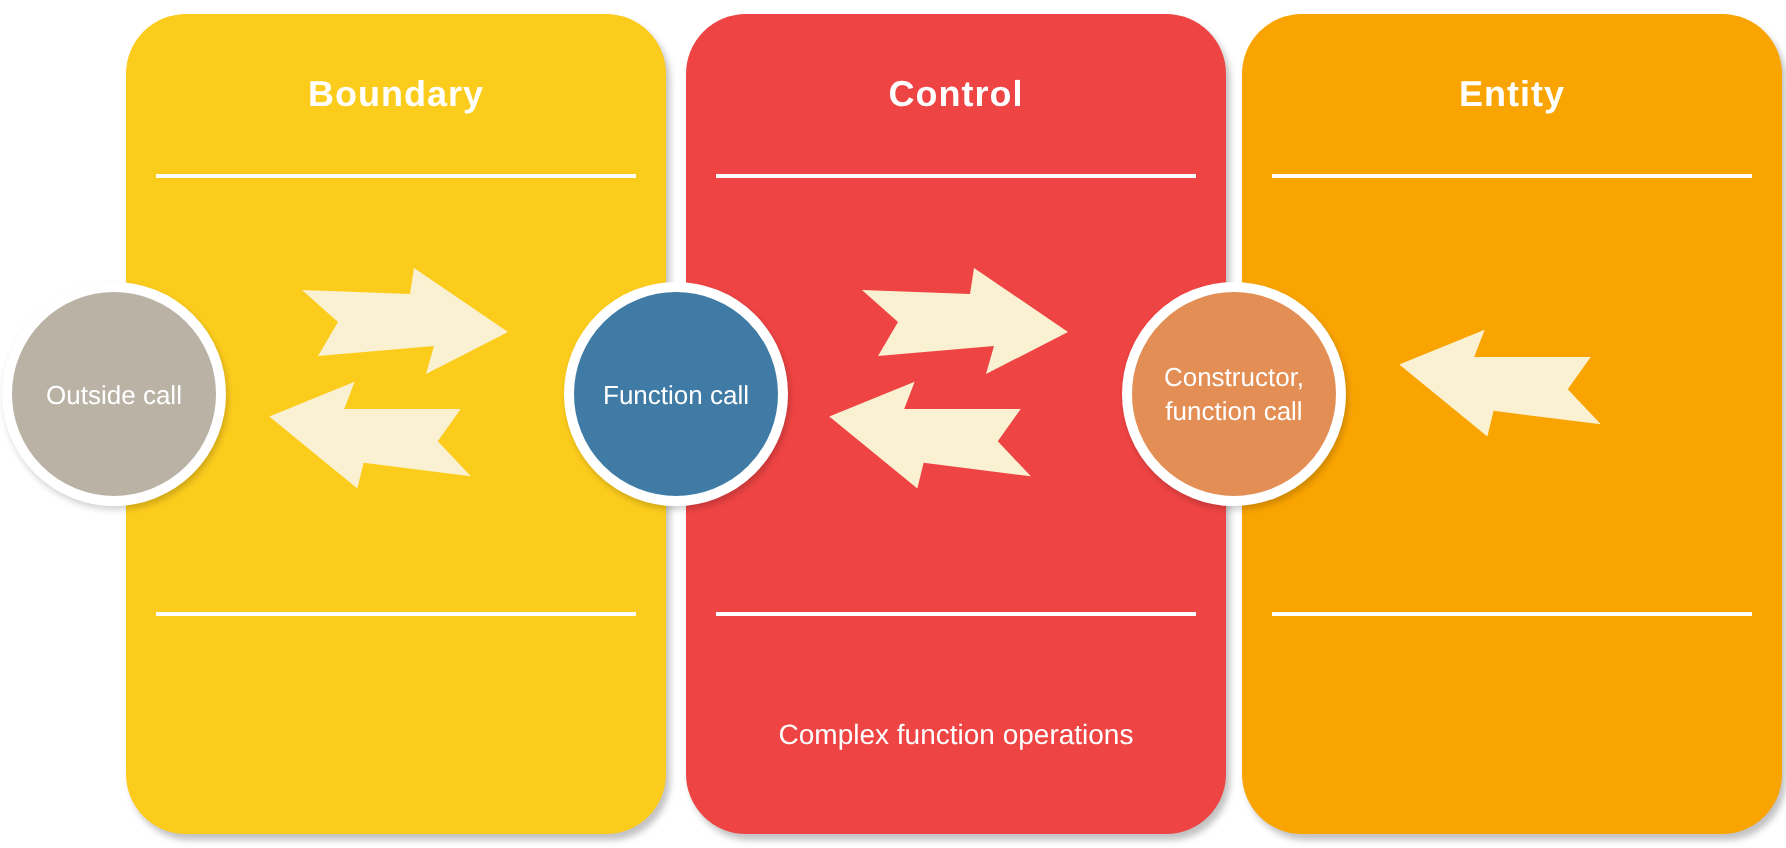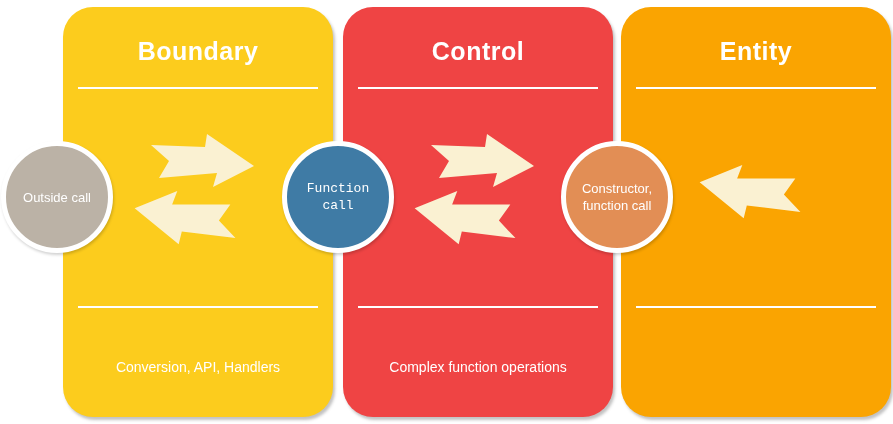--- a/index.html
+++ b/index.html
@@ -11,21 +11,21 @@
     border-radius:30px;
     box-shadow:2px 3px 3px rgba(120,120,120,0.45);
   }
   .panel.p1{left:63px;}
   .panel.p2{left:343px;}
   .panel.p3{left:621px;}
 
   .panel-title{
     position:absolute;top:30px;left:0;right:0;
     text-align:center;color:#ffffff;
-    font-size:25px;font-weight:bold;letter-spacing:0.5px;
+    font-size:18px;font-weight:bold;letter-spacing:0.5px;
   }
   .rule{
     position:absolute;left:15px;right:15px;height:2px;background:#ffffff;
   }
   .rule.top-rule{top:80px;}
   .rule.bottom-rule{top:299px;}
 
   .panel-caption{
     position:absolute;top:320px;left:0;right:0;height:80px;
     display:flex;align-items:center;justify-content:center;
@@ -36,21 +36,21 @@
   .connector{
     position:absolute;top:141px;width:102px;height:102px;
     border-radius:50%;border:5px solid #ffffff;
     box-shadow:1px 2px 3px rgba(0,0,0,0.18);
     display:flex;align-items:center;justify-content:center;
     text-align:center;color:#ffffff;font-size:13px;line-height:17px;
     z-index:5;
   }
   .connector span{display:block;max-width:84px;}
   .connector.c1{left:1px;}
-  .connector.c2{left:282px;font-family:Liberation Mono, monospace;}
+  .connector.c2{left:282px;}
   .connector.c3{left:561px;text-align:center;}
 
   .arrow{position:absolute;width:112px;height:56px;}
   .arrow svg{display:block;width:112px;height:56px;}
   .arrow.dir-right{transform:none;}
   .arrow.dir-left{transform:rotate(185deg);}
   .pair-top{left:80px;top:126px;}
   .pair-bottom{left:70px;top:183px;}
   .single-left{left:77px;top:157px;}
 </style>
@@ -66,23 +66,20 @@
       <svg viewBox="0 0 112 56" xmlns="http://www.w3.org/2000/svg">
         <polygon fill="#FAF1D2" points="8,12 62,14 64,1 111,33 70,54 74,40 16,45 26,28"></polygon>
       </svg>
     </div>
     <div class="arrow dir-left pair-bottom">
       <svg viewBox="0 0 112 56" xmlns="http://www.w3.org/2000/svg">
         <polygon fill="#FAF1D2" points="8,12 62,14 64,1 111,33 70,54 74,40 16,45 26,28"></polygon>
       </svg>
     </div>
     <div class="rule bottom-rule"></div>
-    <div class="panel-caption">
-      <span>Conversion, API, Handlers</span>
-    </div>
   </div>
 
   <div class="panel p2" style="background: #ef4444;">
     <div class="panel-title">Control</div>
     <div class="rule top-rule"></div>
     <div class="arrow dir-right pair-top">
       <svg viewBox="0 0 112 56" xmlns="http://www.w3.org/2000/svg">
         <polygon fill="#FAF1D2" points="8,12 62,14 64,1 111,33 70,54 74,40 16,45 26,28"></polygon>
       </svg>
     </div>

